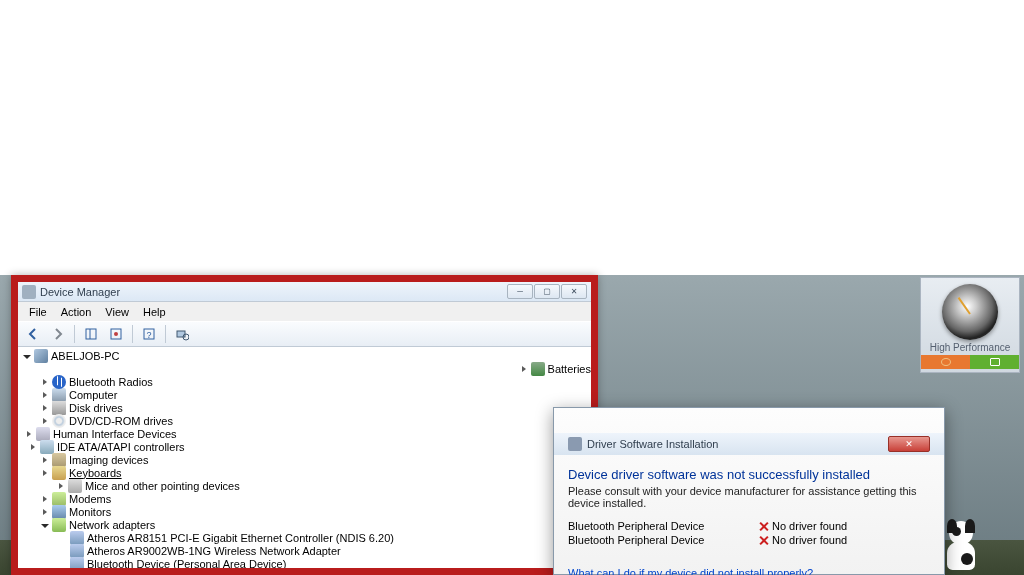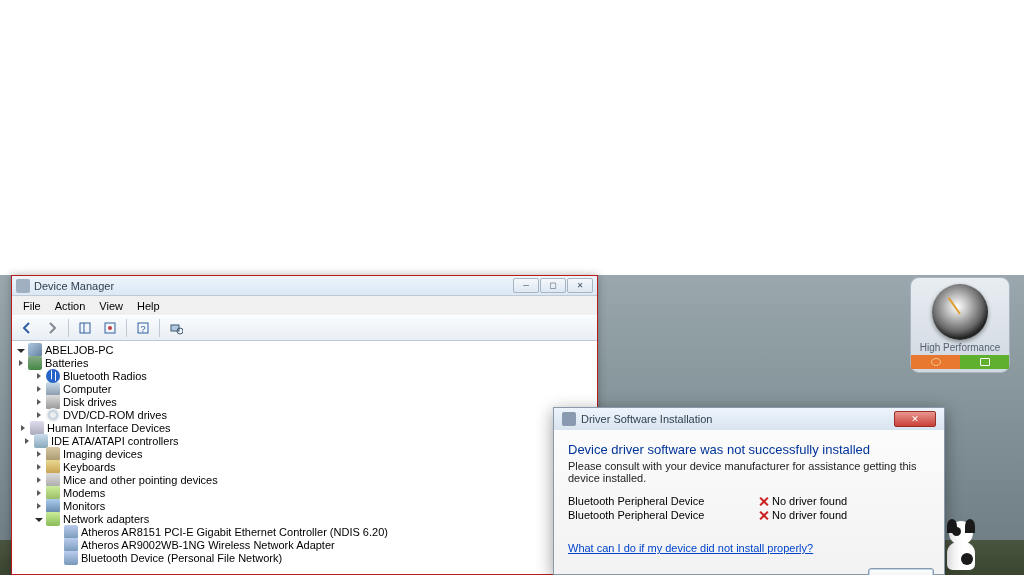--- a/index.html
+++ b/index.html
@@ -41,21 +41,21 @@
 .dog-spot { position: absolute; bottom: 5px; right: 2px; width: 12px; height: 12px; background: #1a1a1a; border-radius: 50%; }
 
 
 .devmgr {
   position: absolute;
   left: 11px;
   top: 275px;
   width: 587px;
   height: 300px;
   background: #7dd3fc;
-  border: 1px solid #b91c1c;
+  border: 7px solid #b91c1c;
   box-shadow: 0 0 8px rgba(0,0,0,0.3);
   z-index: 5;
 }
 .titlebar {
   height: 20px;
   background: linear-gradient(to bottom, #eef4fb 0%, #dce8f5 100%);
   border-bottom: 1px solid #c0cad5;
   display: flex;
   align-items: center;
   padding: 0 4px;
@@ -172,21 +172,22 @@
   background: linear-gradient(to bottom, #fdfdfd, #f2f2f2);
   border: 1px solid #8899aa;
   box-shadow: 0 4px 16px rgba(0,0,0,0.4);
   z-index: 10;
 }
 .dlg-titlebar {
   height: 22px;
   background: linear-gradient(to bottom, #eef4fb, #d8e4f0);
   display: flex;
   align-items: center;
-  padding: 0 8px;
+  padding: 0 14px;
+  margin-top: 25px;
 }
 .dlg-titlebar-icon { width: 14px; height: 14px; background: #8a9ab0; margin-right: 5px; border-radius: 2px; }
 .dlg-title { flex: 1; font-size: 11px; color: #324050; }
 .dlg-close {
   width: 42px; height: 16px;
   background: linear-gradient(to bottom, #e89890, #c84038);
   border: 1px solid #983028;
   border-radius: 2px;
   display: flex; align-items: center; justify-content: center;
   color: #fff; font-size: 9px;
@@ -217,27 +218,27 @@
   border-radius: 3px;
   font-size: 11px;
   display: flex; align-items: center; justify-content: center;
   cursor: default;
   box-shadow: 0 0 0 1px #c0d8f0 inset;
 }
 
 
 .perf {
   position: absolute;
-  right: 14px;
+  right: 4px;
   top: 277px;
   width: 100px;
   height: 96px;
   background: linear-gradient(to bottom, #e8edf2, #d0d8e0);
   border: 1px solid #aab4c0;
-  border-radius: 9px;
+  border-radius: 0;
   z-index: 3;
   text-align: center;
 }
 .perf-gauge {
   width: 56px; height: 56px; margin: 6px auto 2px;
   background: radial-gradient(circle at 45% 40%, #fff 0%, #ccc 20%, #666 55%, #222 70%, #555 100%);
   border-radius: 50%;
   box-shadow: 0 2px 4px rgba(0,0,0,0.4);
   position: relative;
 }
@@ -346,21 +347,21 @@
       </div>
   </div>
   <div class="tree" id="tree">
       <div class="tree-row" style="padding-left: 4px;">
         <span class="expander">
           <span class="exp-tri open"></span>
         </span>
         <span class="node-icon ic-pc"></span>
         <span class="node-text">ABELJOB-PC</span>
       </div>
-      <div class="tree-row" style="">
+      <div class="tree-row" style=" justify-content: flex-end;">
         <span class="expander">
           <span class="exp-tri"></span>
         </span>
         <span class="node-icon ic-bat"></span>
         <span class="node-text">Batteries</span>
       </div>
       <div class="tree-row" style="padding-left: 22px;">
         <span class="expander">
           <span class="exp-tri"></span>
         </span>
@@ -402,28 +403,28 @@
         <span class="node-icon ic-ide"></span>
         <span class="node-text">IDE ATA/ATAPI controllers</span>
       </div>
       <div class="tree-row" style="padding-left: 22px;">
         <span class="expander">
           <span class="exp-tri"></span>
         </span>
         <span class="node-icon ic-img"></span>
         <span class="node-text">Imaging devices</span>
       </div>
-      <div class="tree-row" style="padding-left: 22px;">
+      <div class="tree-row" style="padding-left: 22px; text-decoration: underline;">
         <span class="expander">
           <span class="exp-tri"></span>
         </span>
         <span class="node-icon ic-kb"></span>
         <span class="node-text">Keyboards</span>
       </div>
-      <div class="tree-row" style="padding-left: 22px;">
+      <div class="tree-row" style="padding-left: 38px;">
         <span class="expander">
           <span class="exp-tri"></span>
         </span>
         <span class="node-icon ic-mouse"></span>
         <span class="node-text">Mice and other pointing devices</span>
       </div>
       <div class="tree-row" style="padding-left: 22px;">
         <span class="expander">
           <span class="exp-tri"></span>
         </span>
@@ -450,21 +451,21 @@
         <span class="node-text">Atheros AR8151 PCI-E Gigabit Ethernet Controller (NDIS 6.20)</span>
       </div>
       <div class="tree-row" style="padding-left: 40px;">
         <span class="expander"></span>
         <span class="node-icon ic-neta"></span>
         <span class="node-text">Atheros AR9002WB-1NG Wireless Network Adapter</span>
       </div>
       <div class="tree-row" style="padding-left: 40px;">
         <span class="expander"></span>
         <span class="node-icon ic-neta"></span>
-        <span class="node-text">Bluetooth Device (Personal File Network)</span>
+        <span class="node-text">Bluetooth Device (Personal Area Device)</span>
       </div>
     </div>
 </div>
 
 <div class="driverdlg">
   <div class="dlg-titlebar">
     <div class="dlg-titlebar-icon"></div>
     <div class="dlg-title">Driver Software Installation</div>
     <div class="dlg-close">✕</div>
   </div>

